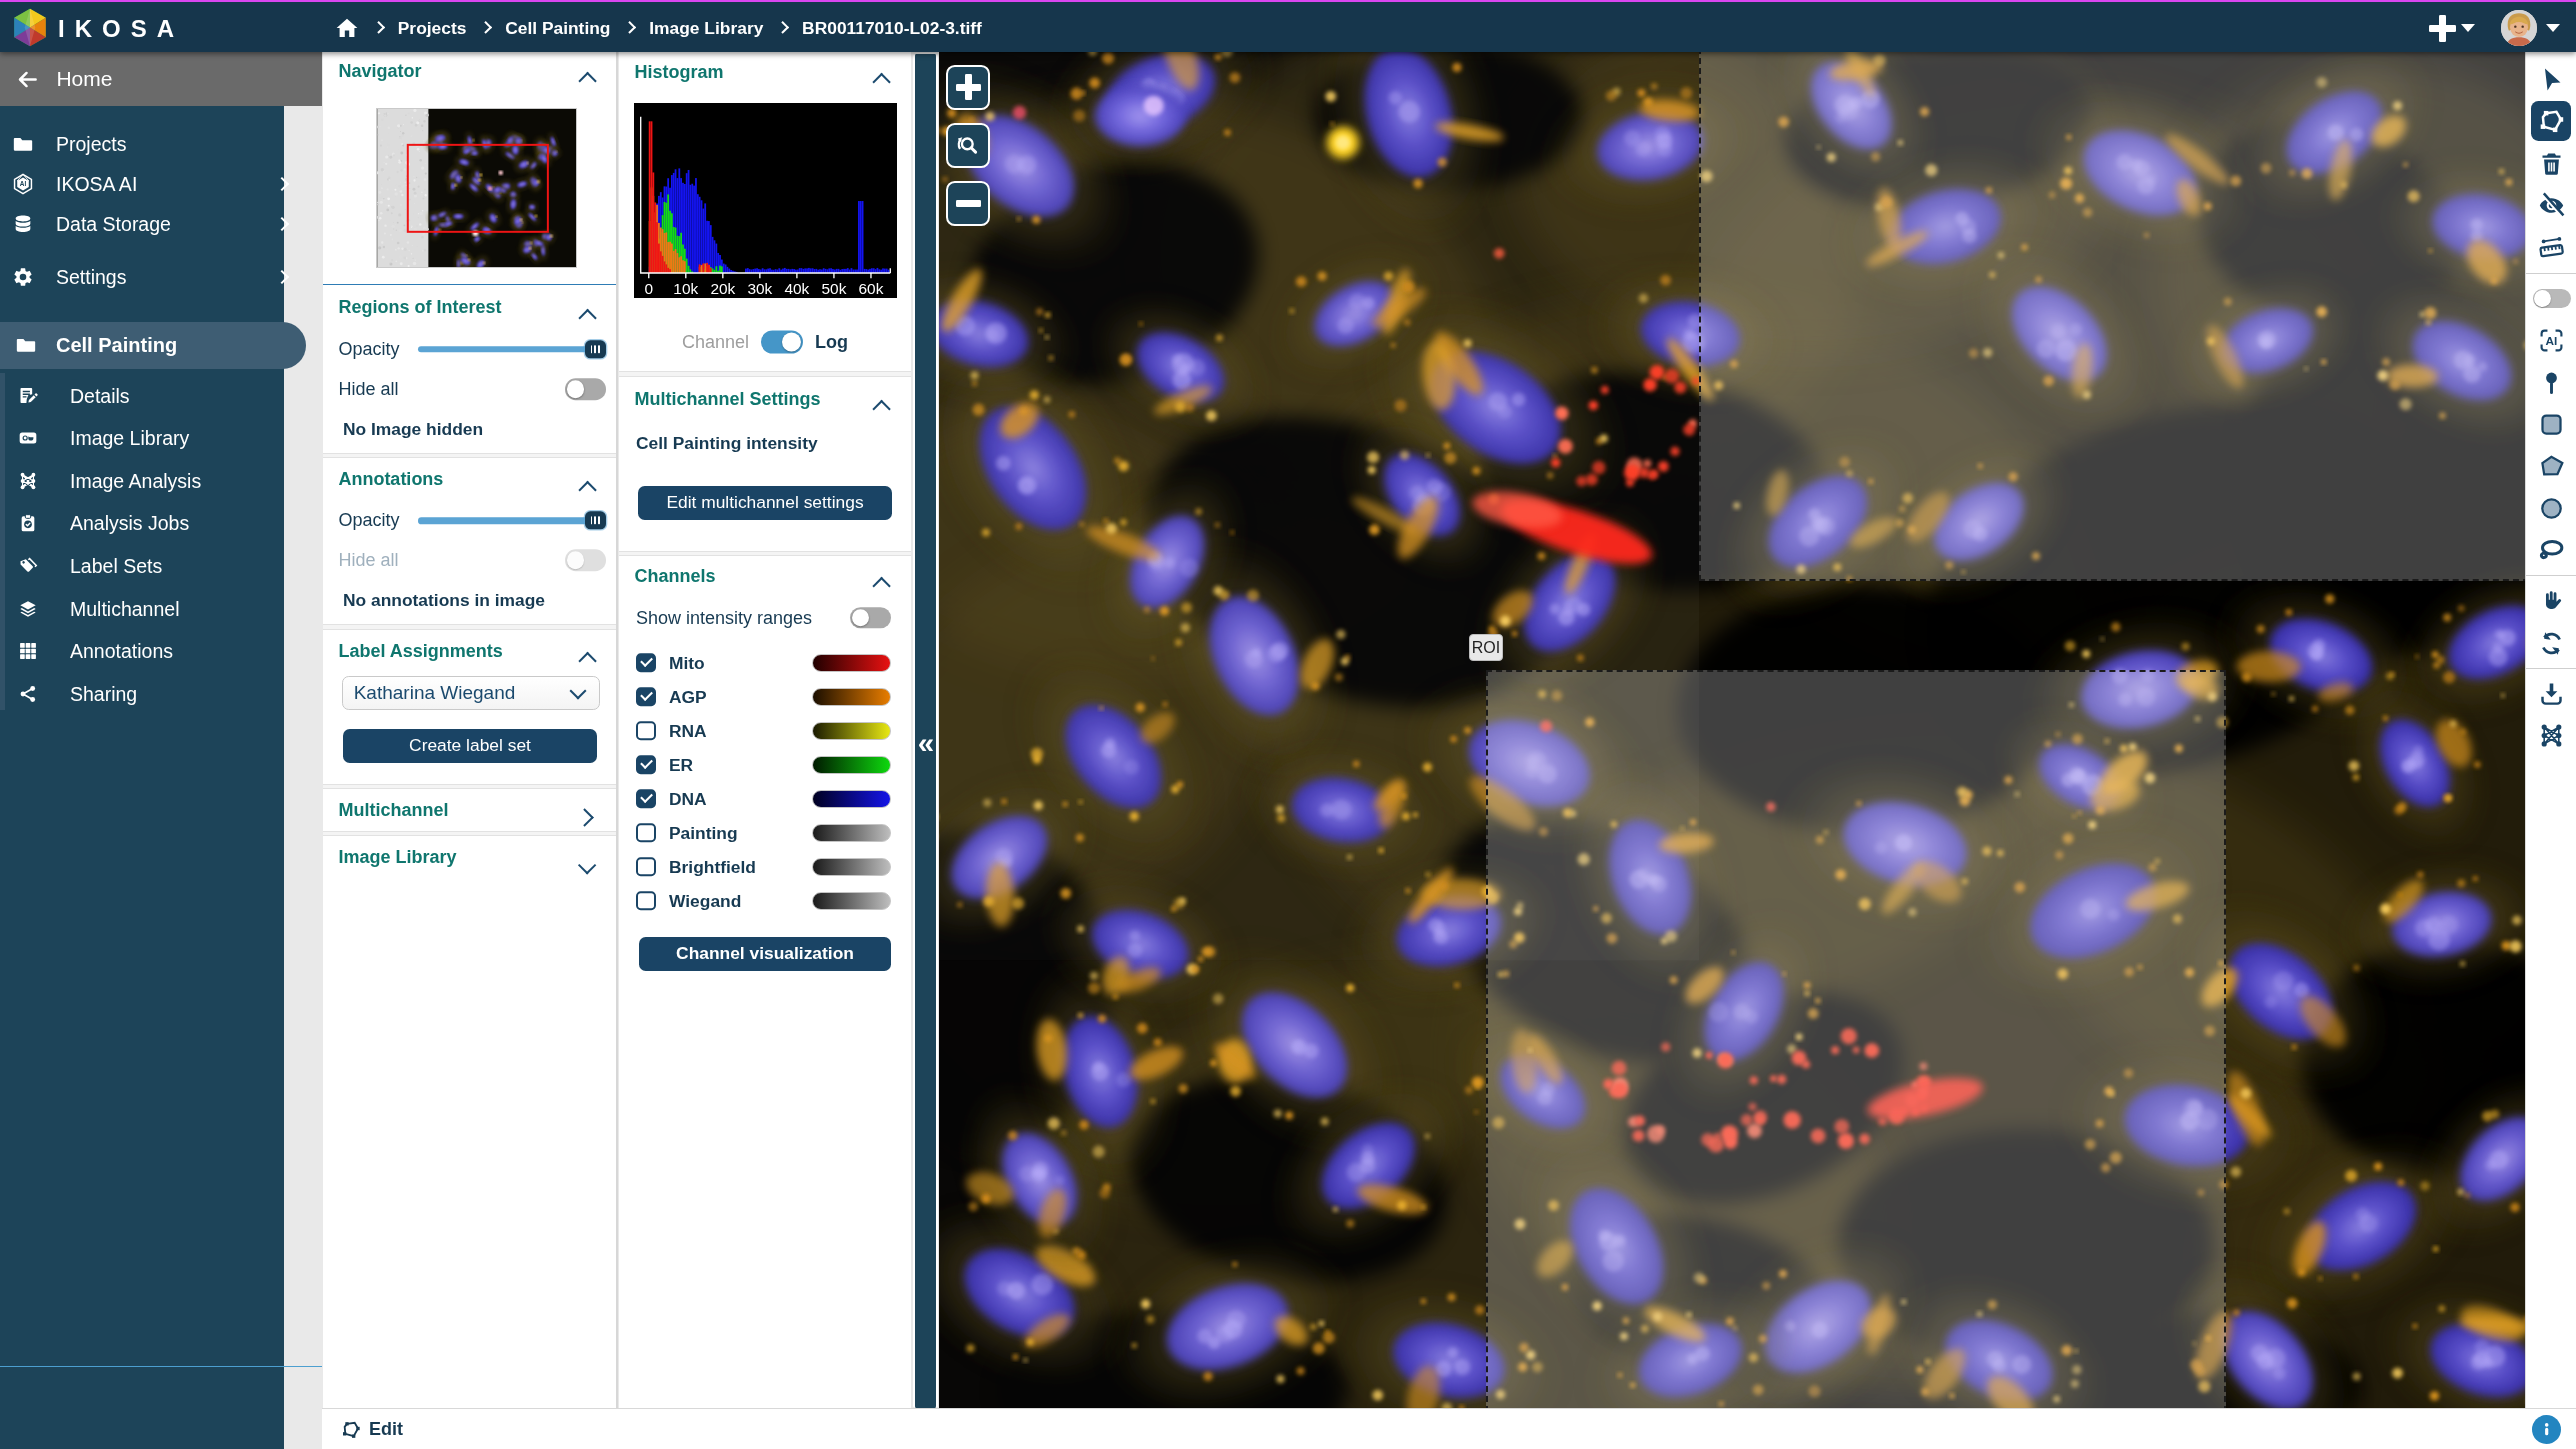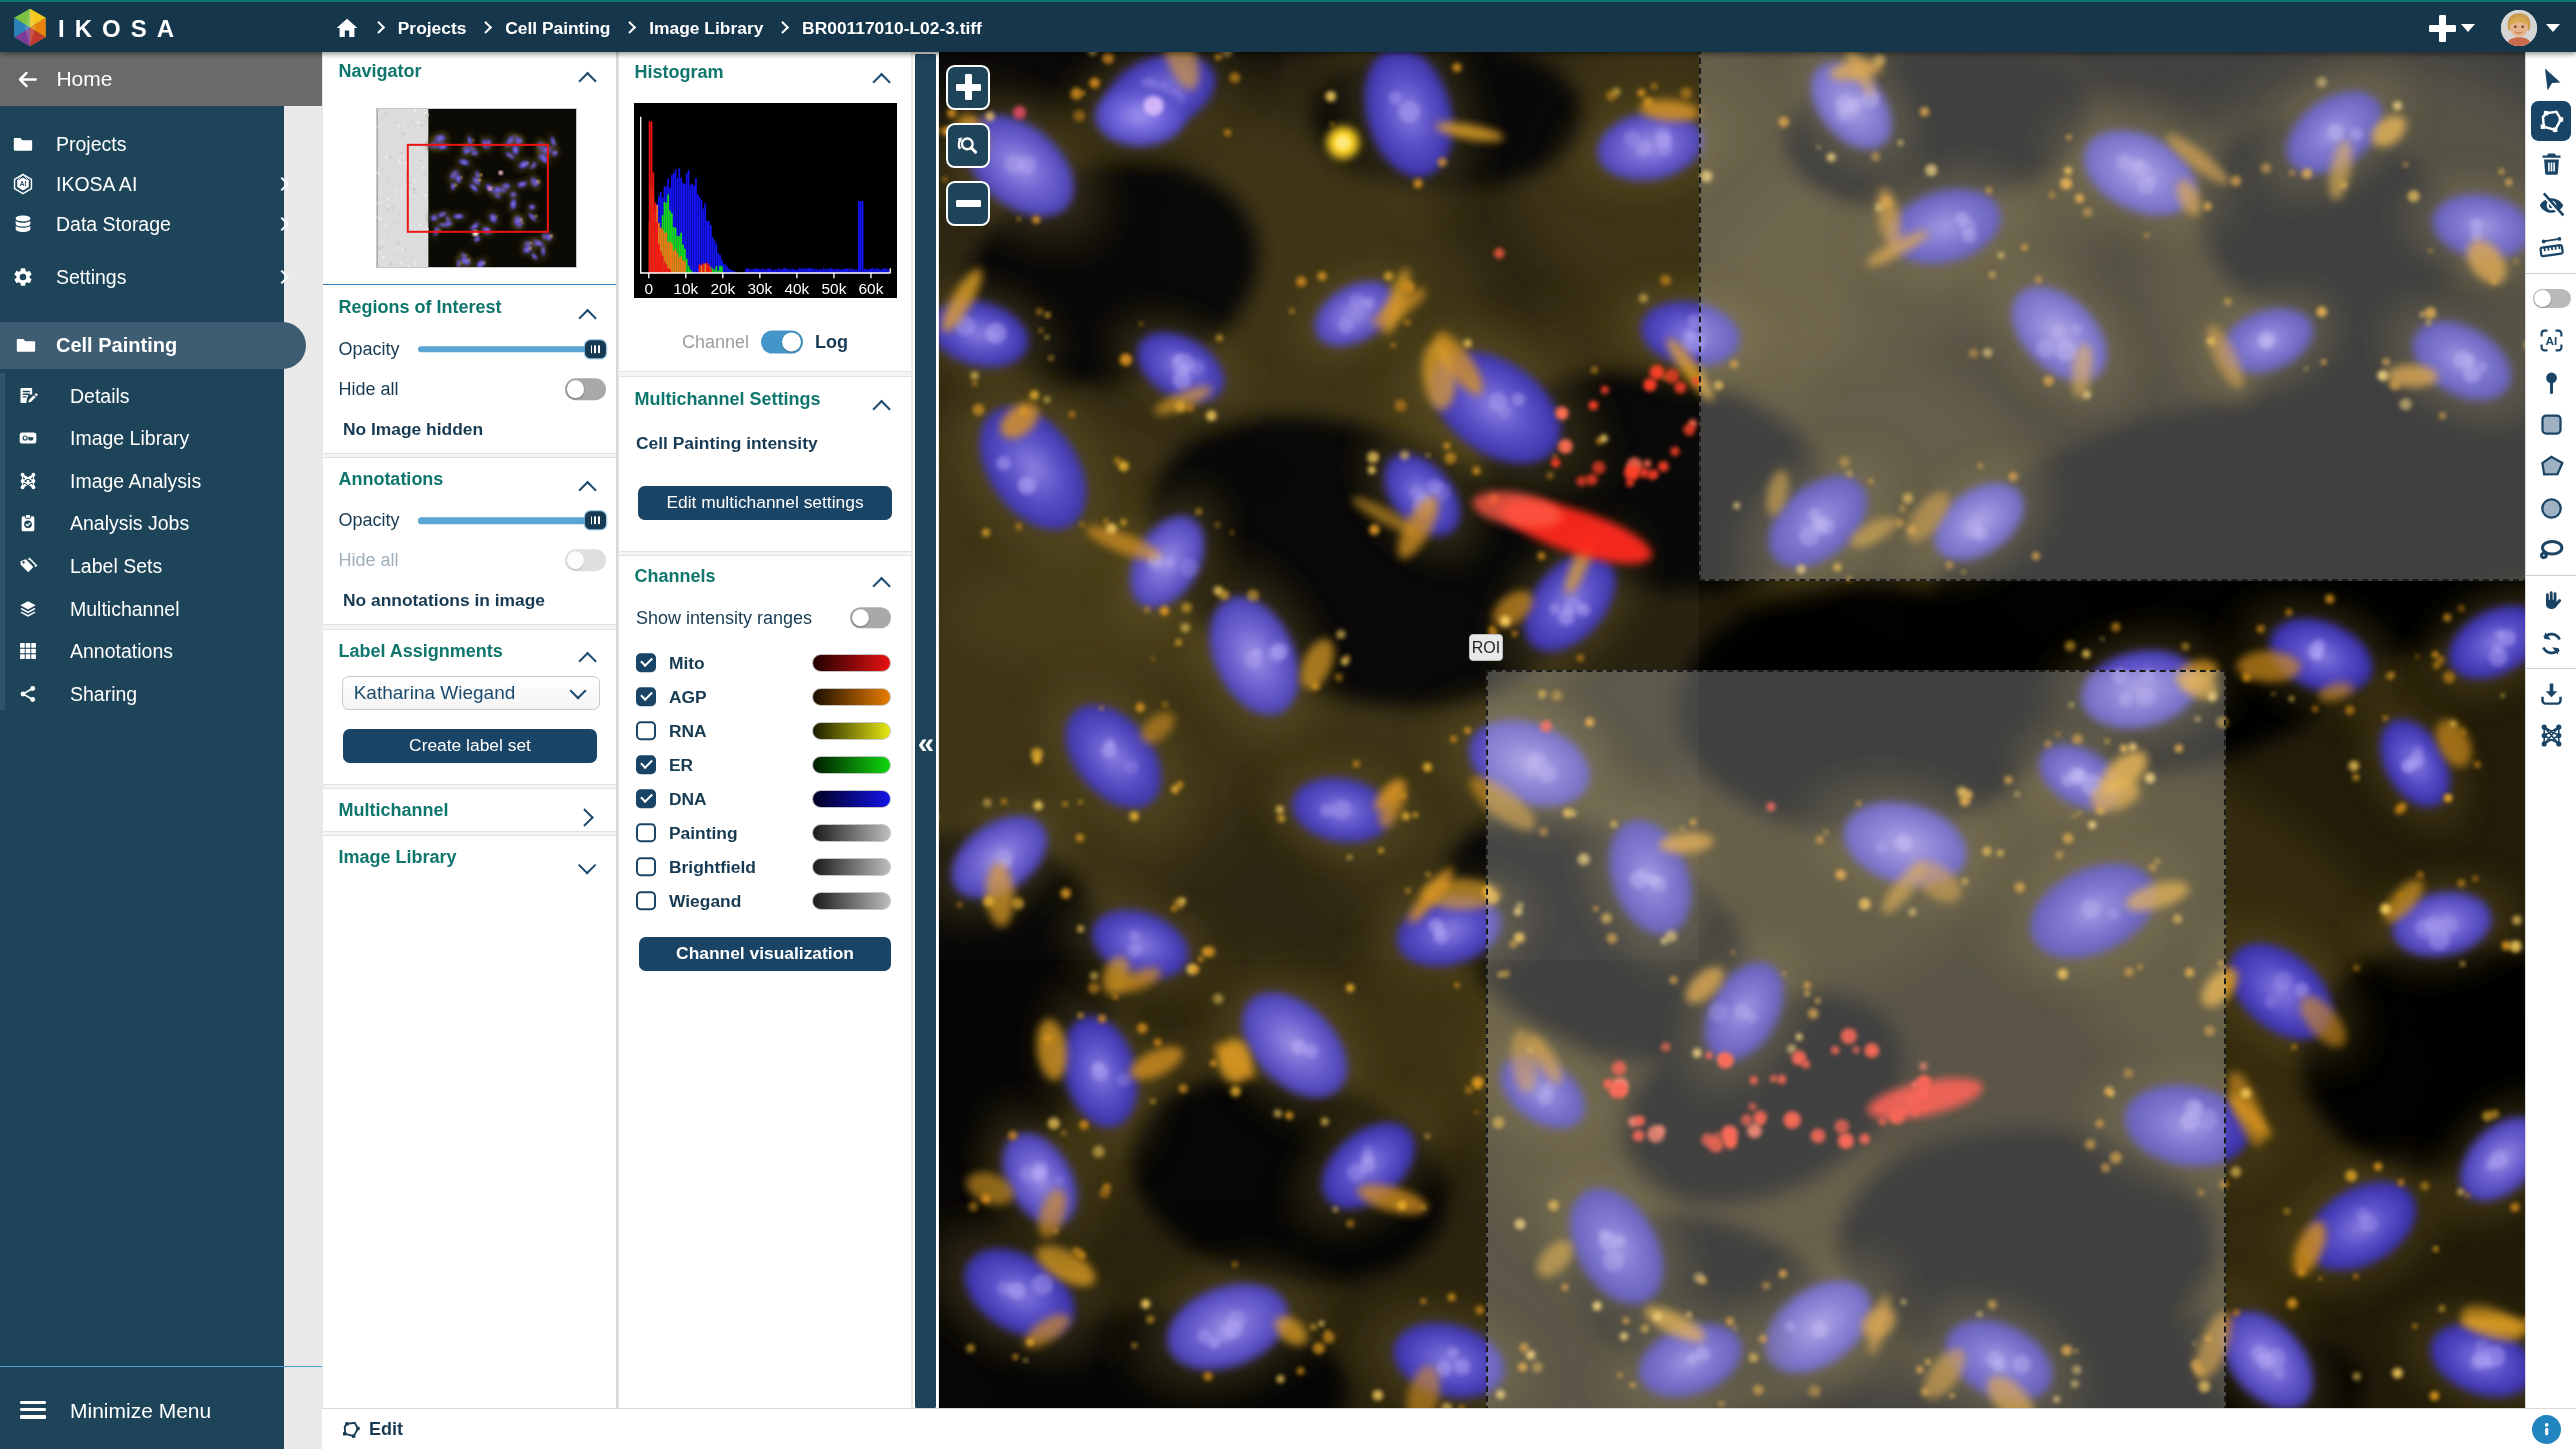--- a/index.html
+++ b/index.html
@@ -2,21 +2,21 @@
 <html style="font-size:10.7px"><head>
 <meta charset="utf-8">
 <style>
   * { margin:0; padding:0; box-sizing:border-box; }
   html,body { width:2576px; height:1449px; overflow:hidden; background:#E9E9E9;
     font-family:"Liberation Sans", sans-serif; }
 
   
   #topbar { position:absolute; left:0; top:0; width:2576px; height:52px;
     background:#16364C; box-shadow:0 2px 5.4px rgba(0,0,0,.45); z-index:50;
-    border-top:2px solid #0f766e; }
+    border-top:2px solid #d946ef; }
   #logo { position:absolute; left:10.7px; top:6px; width:38px; height:39px; }
   #brand { position:absolute; left:58px; top:13.4px; font-size:24px; font-weight:600;
     letter-spacing:10px; color:#FFFFFF; }
   #breadcrumb { position:absolute; left:335px; top:0; height:52px; display:flex;
     align-items:center; gap:13.4px; color:#FFF; }
   #breadcrumb .crumb { font-size:17.4px; font-weight:700; color:#FFF; }
   #breadcrumb .sep { width:9.4px; height:9.4px; border-right:2.3px solid #FFF;
     border-top:2.3px solid #FFF; transform:rotate(45deg); margin:0 1.3px; }
   #topbar-right { position:absolute; right:16px; top:0; height:52px; display:flex;
     align-items:center; gap:25.5px; }
@@ -391,28 +391,20 @@
             </g>
             <g stroke="#FFF" stroke-width="2">
               <path d="m6 12 11.6-6.6M6 12l11.6 6.6"></path>
             </g>
           </svg>
         </div>
     <div class="lbl">Sharing</div>
       </div>
     </div>
   <div id="sidebar-divider"></div>
-  <div id="minimize-row">
-    <div class="ic">
-        <div></div>
-        <div></div>
-        <div></div>
-      </div>
-    <div class="lbl">Minimize Menu</div>
-  </div>
 </div>
 
 <div id="panel2">
   <div class="sec-header" style="height:38px">
     <div class="ttl">Navigator</div>
     <div class="chev-ctl chev-up"></div>
   </div>
   <svg id="navthumb" width="201" height="160" viewBox="0 0 299 238" style="margin:18px 0 0 53px; border:0.7px solid #C9C9C9; background:#0A0903;">
       <defs>
     <radialGradient id="tnuc">

